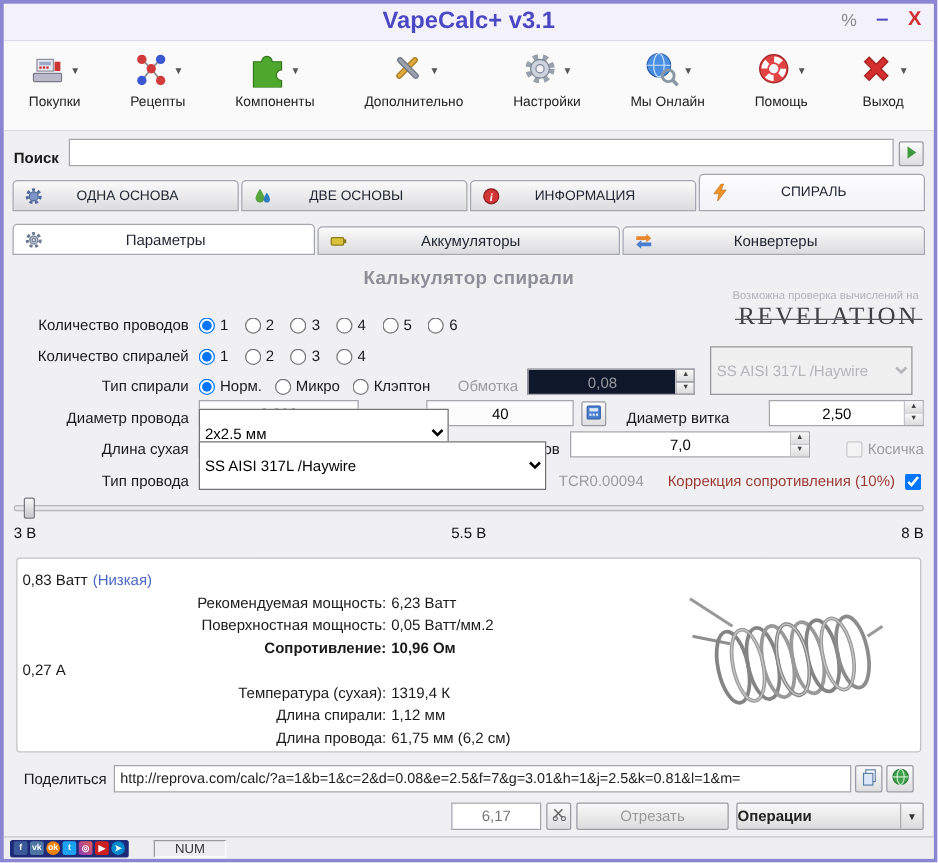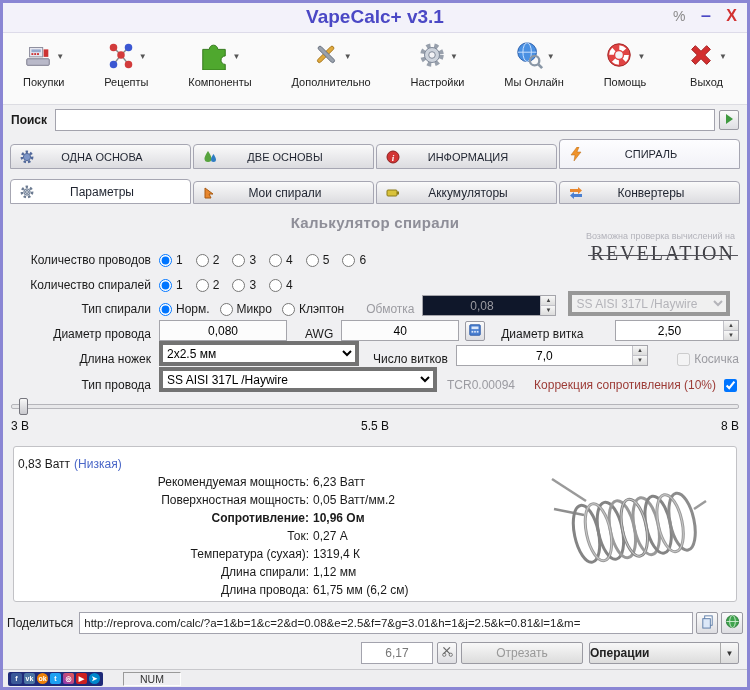--- a/index.html
+++ b/index.html
@@ -21,21 +21,21 @@
   .toolbar { position:absolute; left:0; top:30px; width:744px; height:72px;
              background:#fafafa; border-bottom:1px solid #dcdce2;
              display:flex; justify-content:space-between; padding:6px 20px 0 20px; }
   .tool-item { display:flex; flex-direction:column; align-items:center; cursor:default; }
   .tool-iconrow { display:flex; align-items:center; height:34px; }
   .tool-arrow { font-size:8px; color:#555; margin-left:3px; }
   .tool-label { font-size:11px; color:#222; margin-top:3px; white-space:nowrap; }
 
   
   .search-row { position:absolute; left:0; top:104px; width:744px; height:26px;
-                display:flex; align-items:center; padding:0 8px; }
+                display:flex; align-items:flex-end; padding:0 8px; }
   .search-label { font-weight:bold; font-size:12px; margin-right:8px; }
   .search-input { flex:1; height:22px; border:1px solid #a3a3ad; background:#fff;
                   font-size:12px; padding:0 4px; font-family:inherit; }
   .mini-btn { width:20px; height:20px; margin-left:4px; border:1px solid #9a9aa2;
               background:linear-gradient(#fbfbfb,#dedee2); border-radius:2px;
               display:flex; align-items:center; justify-content:center; }
 
   
   .tabs { position:absolute; left:0; width:744px; display:flex; align-items:flex-end;
           gap:2px; padding:0 7px; }
@@ -69,21 +69,21 @@
   .muted { color:#9b9ba1; }
   .spin { display:flex; align-items:stretch; border:1px solid #a5a5ab; background:#fff; height:21px; }
   .spin input { border:none; flex:1; min-width:0; text-align:center; font-size:12px;
                 background:transparent; font-family:inherit; }
   .spin .btns { display:flex; flex-direction:column; width:15px; border-left:1px solid #c2c2c8; }
   .spin .btns span { flex:1; font-size:6px; line-height:9px; text-align:center; color:#444;
                      background:linear-gradient(#f7f7f7,#dcdcdc); }
   .spin .btns span:first-child { border-bottom:1px solid #c2c2c8; }
   .spin.disabled { background:#0f172a; }
   .spin.disabled input { color:#9b9ba1; }
-  select { height:25px; font-size:12px; border:4px solid #737373; background:#fff; font-family:inherit; }
+  select { height:39px; font-size:12px; border:1px solid #737373; background:#fff; font-family:inherit; }
   select:disabled { color:#9b9ba1; background:#f0f0f0; }
   .plain-input { height:21px; border:1px solid #a5a5ab; background:#fcfcfc; text-align:center;
                  font-size:12px; font-family:inherit; }
   .calc-btn { width:20px; height:20px; margin-left:6px; border:1px solid #9a9aa2;
               background:linear-gradient(#fbfbfb,#dedee2); border-radius:2px;
               display:flex; align-items:center; justify-content:center; }
   .corr-label { margin-left:auto; color:#9c3b36; font-size:12px; }
 
   
   .slider-wrap { position:absolute; left:0; top:394px; width:744px; height:40px; }
@@ -101,21 +101,21 @@
   .res-rows { position:absolute; left:0; top:8px; width:100%; }
   .res-row { display:flex; height:18px; align-items:center; font-size:12px; }
   .res-label { width:295px; text-align:right; flex:0 0 auto; }
   .res-value { margin-left:4px; }
   .res-extra { margin-left:4px; color:#4a67c8; }
   .res-row.bold { font-weight:bold; }
   .coil-img { position:absolute; right:28px; top:10px; }
 
   
   .share-row { position:absolute; left:0; top:607px; width:744px; height:26px;
-               display:flex; align-items:center; padding:0 4px; }
+               display:flex; align-items:center; padding:0 16px; }
   .share-label { font-size:12px; margin-right:6px; white-space:nowrap; }
   .share-input { flex:1; height:22px; border:1px solid #a3a3ad; background:#fff;
                  font-size:11.5px; padding:0 4px; font-family:inherit; color:#222; }
   .icon-btn { width:22px; height:22px; margin-left:3px; border:1px solid #9a9aa2;
               background:linear-gradient(#fbfbfb,#dedee2); border-radius:2px;
               display:flex; align-items:center; justify-content:center; }
 
   
   .bottom-row { position:absolute; left:0; top:639px; width:744px; height:24px; }
   .val-input { position:absolute; left:358px; top:0; width:72px; height:22px;
@@ -305,26 +305,20 @@
     <div class="tab active">
       <span class="tab-icon"><svg width="14" height="14" viewBox="0 0 14 14">
             <circle cx="7" cy="7" r="5.2" fill="none" stroke="#6c7b91" stroke-width="2.4" stroke-dasharray="2.4 2.1"></circle>
             <circle cx="7" cy="7" r="3.2" fill="#c7d0dd" stroke="#6c7b91"></circle>
             <circle cx="7" cy="7" r="1.4" fill="#f2f2f2" stroke="#6c7b91"></circle>
           </svg></span>
       <span class="tab-label">Параметры</span>
     </div>
     <div class="tab">
       <span class="tab-icon"><svg width="14" height="14" viewBox="0 0 14 14">
-            <path d="M2 12 L2 2 L10 8 L6 8 L8 12 Z" fill="#e8872e" stroke="#a85b12"></path>
-          </svg></span>
-      <span class="tab-label">Мои спирали</span>
-    </div>
-    <div class="tab">
-      <span class="tab-icon"><svg width="14" height="14" viewBox="0 0 14 14">
             <rect x="1" y="4" width="10" height="6" rx="1" fill="#d9c23a" stroke="#8a7a1a"></rect>
             <rect x="11" y="5.5" width="2" height="3" fill="#8a7a1a"></rect>
           </svg></span>
       <span class="tab-label">Аккумуляторы</span>
     </div>
     <div class="tab">
       <span class="tab-icon"><svg width="14" height="14" viewBox="0 0 14 14">
             <path d="M1 3 h8 l0 -2 4 3.5 -4 3.5 0 -2 h-8 z" fill="#e8872e"></path>
             <path d="M13 11 h-8 l0 2 -4 -3.5 4 -3.5 0 2 h8 z" fill="#4a7fd0"></path>
           </svg></span>
@@ -427,21 +421,21 @@
     <span class="spin" style="width:124px;margin-left:auto">
       <input value="2,50" style="">
       <span class="btns">
           <span>▲</span>
           <span>▼</span>
         </span>
     </span>
   </div>
 
   <div class="row" style="top:340px">
-    <span class="flabel">Длина ножек</span>
+    <span class="flabel">Длина сухая</span>
     <select style="width:200px"><option>2x2.5 мм</option></select>
     <span style="margin-left:14px">Число витков</span>
     <span class="spin" style="width:192px;margin-left:8px">
       <input value="7,0" style="">
       <span class="btns">
           <span>▲</span>
           <span>▼</span>
         </span>
     </span>
     <label class="radio muted" style="margin-left:auto;margin-right:0">
@@ -480,21 +474,20 @@
       </div>
       <div class="res-row">
         <span class="res-label">Поверхностная мощность:</span>
         <span class="res-value">0,05 Ватт/мм.2</span>
       </div>
       <div class="res-row bold">
         <span class="res-label">Сопротивление:</span>
         <span class="res-value">10,96 Ом</span>
       </div>
       <div class="res-row">
-        <span class="res-label">Ток:</span>
         <span class="res-value">0,27 А</span>
       </div>
       <div class="res-row">
         <span class="res-label">Температура (сухая):</span>
         <span class="res-value">1319,4 К</span>
       </div>
       <div class="res-row">
         <span class="res-label">Длина спирали:</span>
         <span class="res-value">1,12 мм</span>
       </div>

